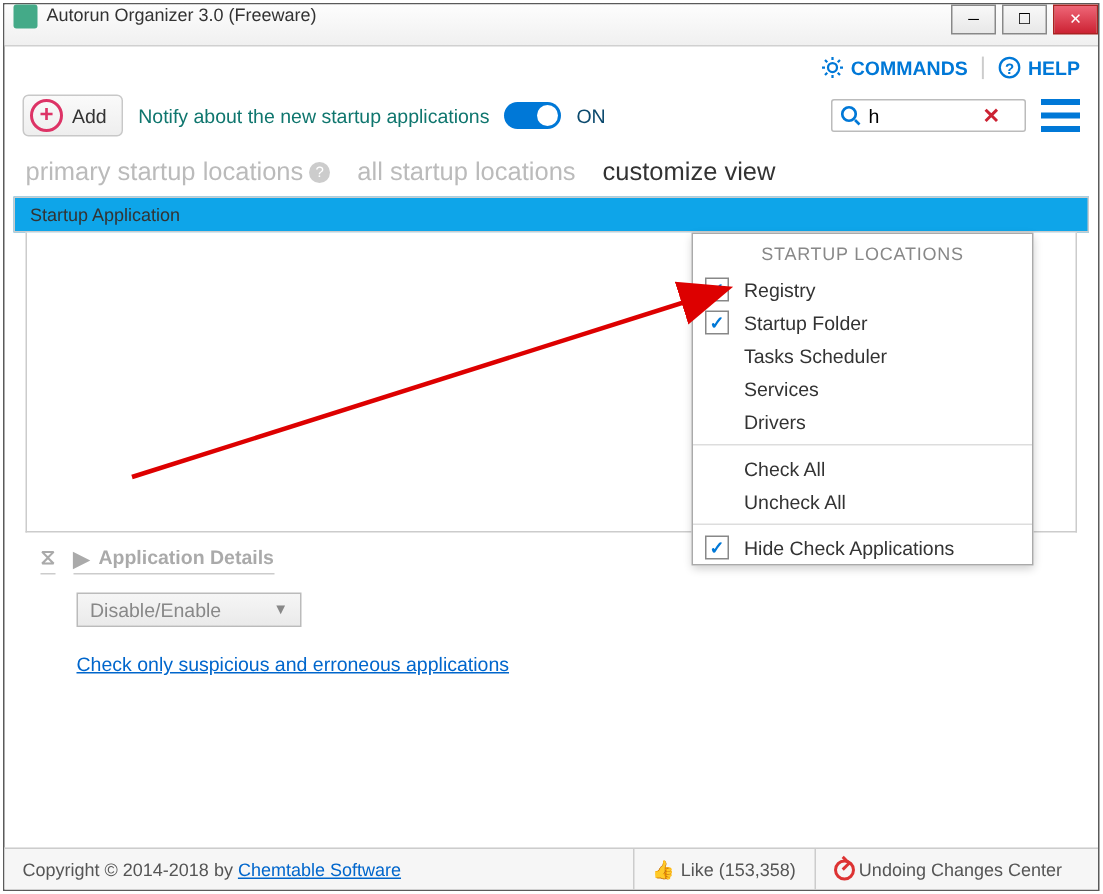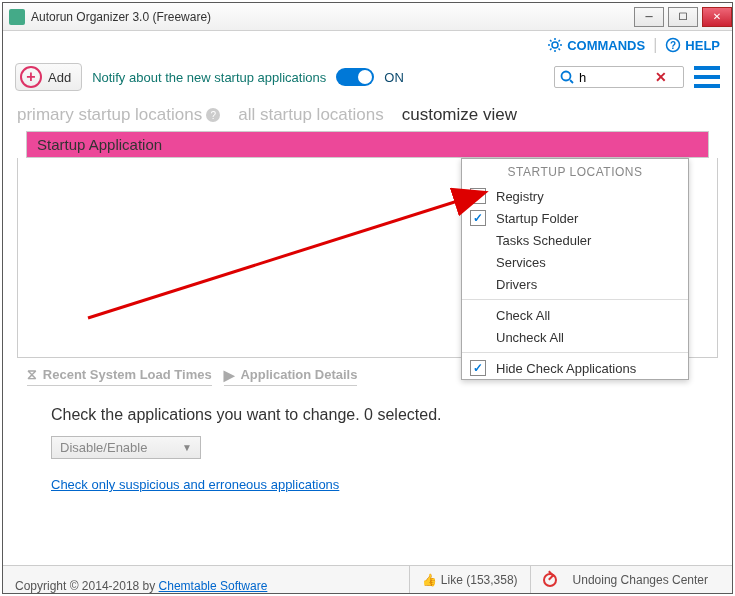--- a/index.html
+++ b/index.html
@@ -7,21 +7,21 @@
 
 
 .watermark { position: absolute; top: 0; left: 0; right: 0; height: 100px; z-index: 0; pointer-events: none; }
 .watermark .logo { position: absolute; top: 10px; left: 5px; width: 60px; height: 60px; }
 .watermark .logo svg { width: 100%; height: 100%; }
 .watermark .text1 { position: absolute; top: 15px; left: 65px; font-size: 24px; font-weight: bold; color: rgba(254,161,36,0.6); letter-spacing: 2px; font-family: "Microsoft YaHei", sans-serif; }
 .watermark .text2 { position: absolute; top: 45px; left: 65px; font-size: 18px; color: rgba(180,180,180,0.7); font-family: Arial; }
 
 
 .window { position: absolute; top: 2px; left: 2px; right: 2px; bottom: 2px; border: 1px solid #5a5a5a; background: #fff; z-index: 1; }
-.titlebar { height: 28px; background: linear-gradient(#fdfdfd,#f0f0f0); border-bottom: 1px solid #d0d0d0; display: flex; align-items: center; padding-left: 6px; }
+.titlebar { height: 28px; background: linear-gradient(#fdfdfd,#f0f0f0); border-bottom: 1px solid #d0d0d0; display: flex; align-items: flex-start; padding-left: 6px; }
 .titlebar .appicon { width: 16px; height: 16px; background: #4a8; border-radius: 2px; margin-right: 6px; }
 .titlebar .title { font-size: 12px; color: #333; flex: 1; }
 .titlebar .winbtns { display: flex; }
 .titlebar .winbtn { width: 30px; height: 20px; border: 1px solid #888; margin-left: 4px; display: flex; align-items: center; justify-content: center; font-size: 10px; background: linear-gradient(#f8f8f8,#e8e8e8); cursor: pointer; }
 .titlebar .winbtn.close { background: linear-gradient(#e67,#c23); color: #fff; border-color: #a22; }
 
 
 .toprow { height: 28px; display: flex; align-items: center; justify-content: flex-end; padding-right: 12px; gap: 8px; }
 .toprow .cmd { color: #0078d7; font-size: 13px; font-weight: bold; display: flex; align-items: center; gap: 4px; cursor: pointer; }
 .toprow .cmd svg { width: 16px; height: 16px; }
@@ -44,21 +44,21 @@
 .hamburger { width: 26px; height: 22px; display: flex; flex-direction: column; justify-content: space-between; cursor: pointer; }
 .hamburger div { height: 4px; background: #0078d7; }
 
 
 .tabsrow { height: 30px; display: flex; align-items: flex-end; padding: 0 14px; gap: 18px; font-size: 17px; color: #bbb; }
 .tabsrow .tab { cursor: pointer; display: flex; align-items: center; gap: 4px; }
 .tabsrow .tab.active { color: #333; }
 .tabsrow .qmark { width: 14px; height: 14px; border-radius: 50%; background: #ccc; color: #fff; font-size: 10px; display: inline-flex; align-items: center; justify-content: center; }
 
 
-.tablehdr { margin: 6px 23px 0; border: 1px solid #ccc; background: #ec4899; padding: 4px 10px; font-size: 15px; color: #333; }
+.tablehdr { margin: 6px 6px 0; border: 1px solid #ccc; background: #0ea5e9; padding: 4px 10px; font-size: 12px; color: #333; }
 .tablebody { margin: 0 14px; border: 1px solid #ccc; border-top: none; height: 200px; background: #fff; position: relative; }
 
 
 .dropdown { position: absolute; top: 0; right: 28px; width: 228px; background: #fff; border: 1px solid #aaa; box-shadow: 0 2px 6px rgba(0,0,0,0.2); z-index: 50; }
 .dropdown .hdr { font-size: 12px; color: #888; text-align: center; padding: 6px 0; letter-spacing: 0.5px; }
 .dropdown .item { display: flex; align-items: center; padding: 3px 8px; font-size: 13px; color: #333; cursor: pointer; }
 .dropdown .item .chk { width: 16px; height: 16px; border: 1px solid #888; margin-right: 10px; display: flex; align-items: center; justify-content: center; color: #0078d7; font-size: 12px; font-weight: bold; }
 .dropdown .item .chk.hidden { border: none; }
 .dropdown hr { border: none; border-top: 1px solid #ddd; margin: 4px 0; }
 
@@ -76,25 +76,25 @@
 
 .actrow { display: flex; gap: 10px; padding: 4px 48px; }
 .combo { width: 150px; border: 1px solid #bbb; background: linear-gradient(#f6f6f6,#eaeaea); padding: 3px 8px; font-size: 13px; color: #888; display: flex; justify-content: space-between; align-items: center; cursor: pointer; }
 .combo .arr { font-size: 10px; color: #888; }
 .btn { width: 110px; border: 1px solid #aaa; border-radius: 3px; background: linear-gradient(#f8f8f8,#e8e8e8); padding: 3px 0; font-size: 13px; text-align: center; cursor: pointer; }
 
 .linkrow { padding: 12px 48px; }
 .linkrow a { color: #0066cc; font-size: 13px; text-decoration: underline; cursor: pointer; }
 
 
-.statusbar { position: absolute; bottom: 0; left: 0; right: 0; height: 28px; border-top: 1px solid #ccc; background: #f6f6f6; display: flex; align-items: flex-end; padding: 0 12px; font-size: 12px; color: #555; }
+.statusbar { position: absolute; bottom: 0; left: 0; right: 0; height: 28px; border-top: 1px solid #ccc; background: #f6f6f6; display: flex; align-items: center; padding: 0 12px; font-size: 12px; color: #555; }
 .statusbar .copy { flex: 1; }
 .statusbar a { color: #0066cc; text-decoration: underline; }
 .statusbar .like { display: flex; align-items: center; gap: 4px; padding: 0 12px; border-left: 1px solid #ccc; height: 100%; cursor: pointer; }
-.statusbar .undo { display: flex; align-items: center; gap: 16px; padding: 0 12px; border-left: 1px solid #ccc; height: 100%; cursor: pointer; }
+.statusbar .undo { display: flex; align-items: center; gap: 3px; padding: 0 12px; border-left: 1px solid #ccc; height: 100%; cursor: pointer; }
 .statusbar .undo .ring { width: 14px; height: 14px; border: 2px solid #d33; border-radius: 50%; position: relative; }
 .statusbar .undo .ring::after { content:""; position:absolute; width:5px; height:5px; border-top:2px solid #d33; border-right:2px solid #d33; top:-3px; right:2px; transform: rotate(45deg); }
 </style>
 </head>
 <body>
 
 <div class="watermark">
   <div class="logo">
     <svg viewBox="0 0 60 60">
         <circle cx="30" cy="30" r="26" fill="none" stroke="rgba(254,161,36,0.55)" stroke-width="6" stroke-dasharray="30 10"></circle>
@@ -215,29 +215,27 @@
         <marker id="ah" markerWidth="12" markerHeight="12" refX="10" refY="5" orient="auto">
           <path d="M0,0 L12,5 L0,10 z" fill="#d00"></path>
         </marker>
       </defs>
     <line x1="5" y1="135" x2="400" y2="10" stroke="#d00" stroke-width="3" marker-end="url(#ah)"></line>
   </svg>
 
   <div class="bottabs">
     <div class="bt">
       <span class="icon">⧖</span>
-      <span>Recent System Load Times</span>
     </div>
     <div class="bt">
       <span class="icon">▶</span>
       <span>Application Details</span>
     </div>
   </div>
 
-  <div class="seltext">Check the applications you want to change. 0 selected.</div>
 
   <div class="actrow">
     <div class="combo">
       <span>Disable/Enable</span>
       <span class="arr">▼</span>
     </div>
   </div>
 
   <div class="linkrow">
     <a>Check only suspicious and erroneous applications</a>

